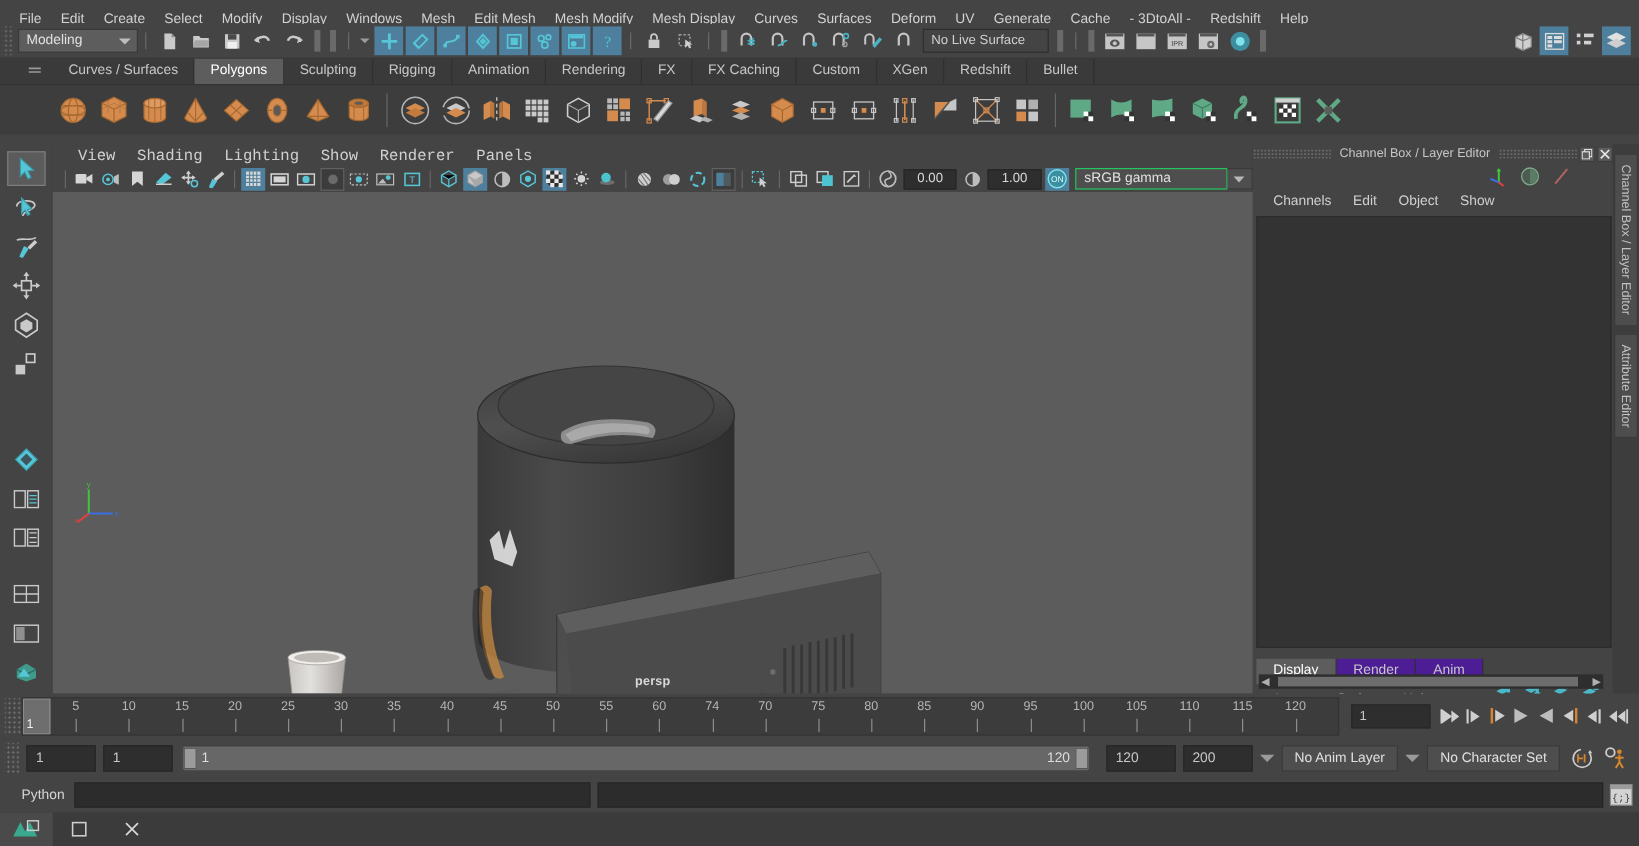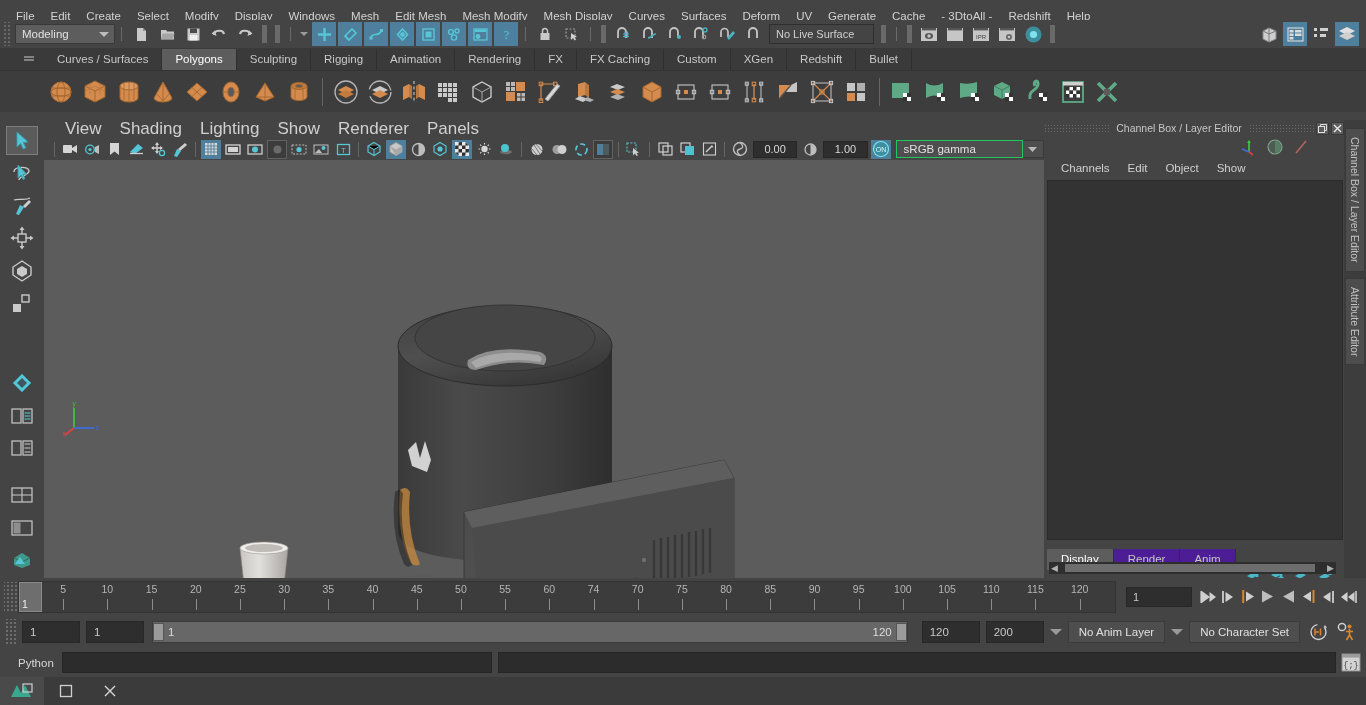--- a/index.html
+++ b/index.html
@@ -116,21 +116,21 @@
   
   #viewportwrap {
     position: absolute; left: 44px; top: 120px; right: 322px; bottom: 127px;
     background: #444;
   }
   #vpmenu {
     height: 18px; display: flex; align-items: center; padding-left: 12px;
     background: #444444;
   }
   #vpmenu .vmi {
-    font-size: 17px; color: #d0d0d0; padding: 0 9px; cursor: default;
+    font-size: 13px; color: #d0d0d0; padding: 0 9px; cursor: default; font-family: Liberation Mono, monospace;
   }
   #vptools {
     height: 22px; background: #444444; display: flex; align-items: center;
     padding-left: 6px;
   }
   .vbtn {
     width: 20px; height: 19px; flex: 0 0 20px;
     display: flex; align-items: center; justify-content: center;
     margin: 0 1px; border: 1px solid transparent;
   }
@@ -1298,20 +1298,21 @@
       <svg width="40" height="40" viewBox="0 0 40 40">
         <path d="M12 30 L12 10" stroke="#3ec43e" stroke-width="1.7"></path>
         <path d="M12 30 L32 30" stroke="#3a6ee0" stroke-width="1.7"></path>
         <path d="M12 30 L3 37" stroke="#e04040" stroke-width="1.7"></path>
         <text x="12" y="8" font-size="6.5" fill="#3ec43e" text-anchor="middle" font-family="Liberation Sans, sans-serif">y</text>
         <text x="35" y="32" font-size="6.5" fill="#3a6ee0" text-anchor="middle" font-family="Liberation Sans, sans-serif">z</text>
         <text x="2" y="38" font-size="6.5" fill="#e04040" text-anchor="middle" font-family="Liberation Sans, sans-serif">x</text>
       </svg>
     </div>
 
+    <div id="vplabel" class="lbl">persp</div>
   </div>
 </div>
 
 <div id="rightpanel">
   <div id="cbtitle">
     <div class="dotstrip"></div>
     <div class="ttl">Channel Box / Layer Editor</div>
     <div class="dotstrip"></div>
     <div class="wbtn">
       <svg width="9" height="9" viewBox="0 0 9 9">

